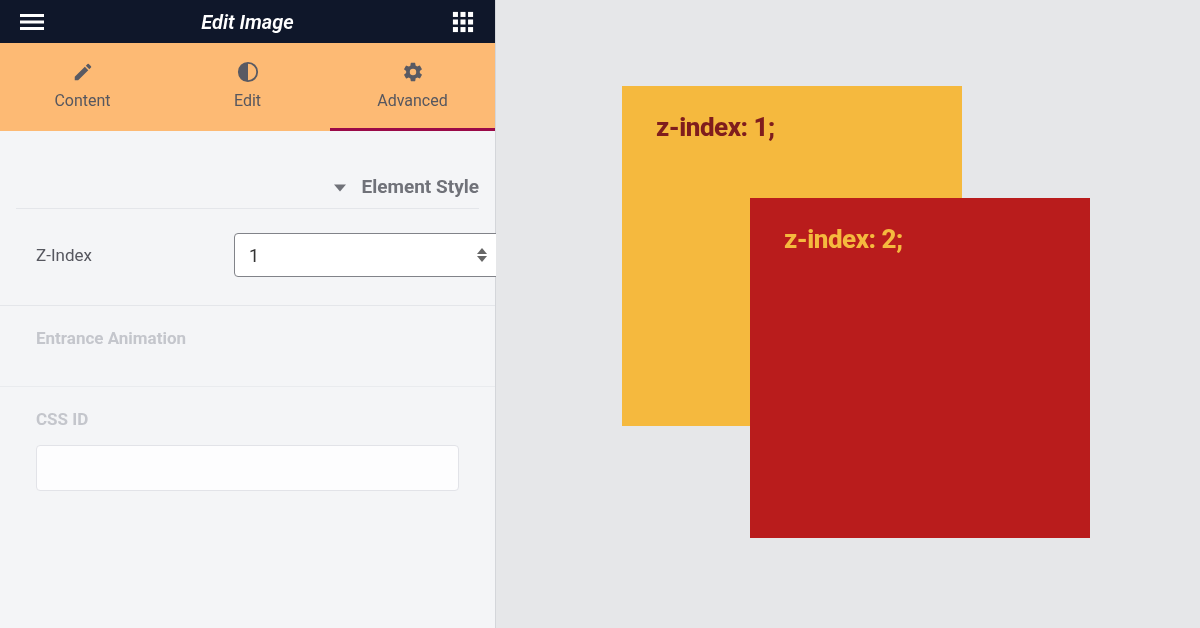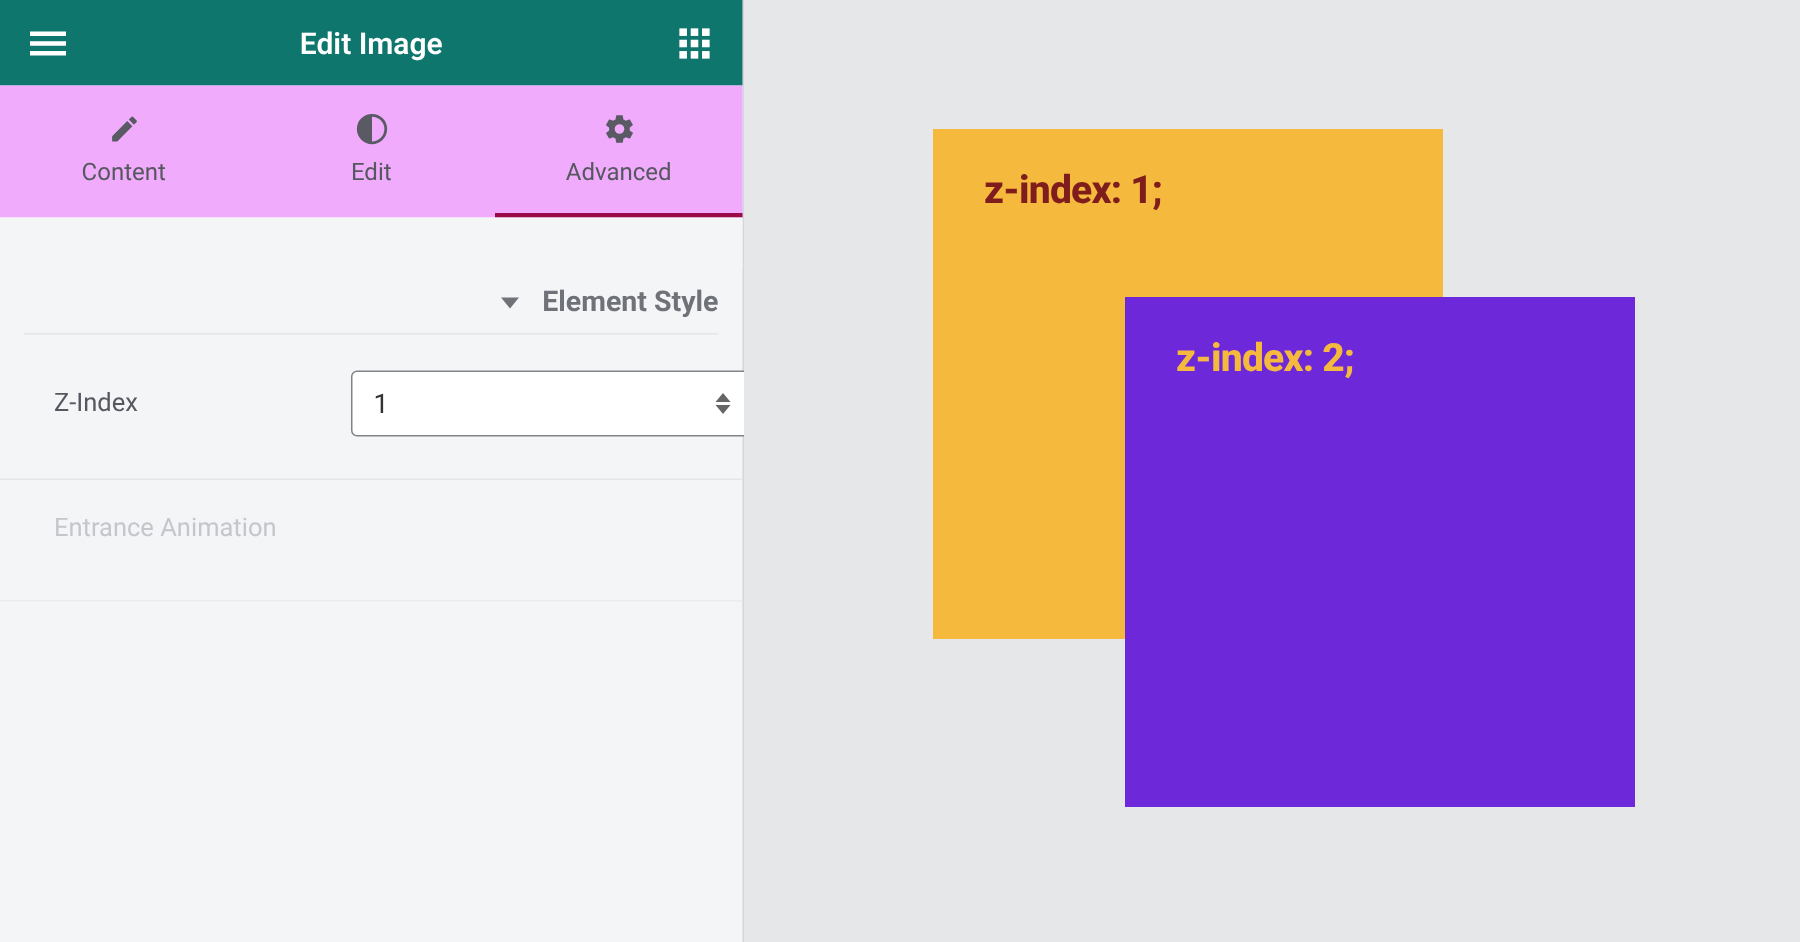--- a/index.html
+++ b/index.html
@@ -1,26 +1,26 @@
 <!DOCTYPE html>
 <html><head>
 <meta charset="utf-8">
 <style>
   * { margin:0; padding:0; box-sizing:border-box; font-family: -apple-system, BlinkMacSystemFont, "Segoe UI", Roboto, Arial, sans-serif; }
   body { width:1200px; height:628px; overflow:hidden; background:#e6e7e9; }
   .app { display:flex; width:1200px; height:628px; }
 
   
   .panel { width:496px; height:100%; background:#f4f5f7; display:flex; flex-direction:column; border-right:1px solid #d4d6da; }
-  .panel-header { height:57px; background:#0f766e; color:#fff; display:flex; align-items:center; justify-content:space-between; padding:0 18px; }
+  .panel-header { height:43px; background:#0f172a; color:#fff; display:flex; align-items:center; justify-content:space-between; padding:0 18px;font-style:italic; }
   .panel-header .title { font-size:20px; font-weight:600; flex:1; text-align:center; }
   .hamburger, .apps-btn { width:28px; height:28px; display:flex; align-items:center; justify-content:center; cursor:pointer; }
   .hamburger svg, .apps-btn svg { fill:#fff; }
 
-  .tabs { display:flex; background:#f0abfc; }
+  .tabs { display:flex; background:#fdba74; }
   .tab { flex:1; height:88px; display:flex; flex-direction:column; align-items:center; justify-content:center; gap:8px; cursor:pointer; color:#6b6d76; border-bottom:3px solid transparent; }
   .tab.active { border-bottom-color:#9a0a48; }
   .tab .tab-icon { width:22px; height:22px; }
   .tab .tab-icon svg { fill:#595a63; width:22px; height:22px; }
   .tab-label { font-size:16px; color:#56575f; }
 
   .section { padding:0 16px; }
   .section-spacer { height:34px; background:#f4f5f7; }
   .section-head { display:flex; align-items:center; gap:14px; height:44px; cursor:pointer; border-bottom:1px solid #e4e6ea;justify-content:flex-end; }
   .section-head .caret { width:14px; }
@@ -30,31 +30,31 @@
   .field-block { padding:24px 36px 28px; border-bottom:1px solid #e4e6ea; }
   .row { display:flex; align-items:center; gap:18px; }
   .field-label { font-size:17px; color:#56575f; flex:0 0 180px; }
   .num-input { flex:1; height:44px; border:1px solid #818389; border-radius:4px; background:#fff; display:flex; align-items:center; padding:0 10px 0 14px; }
   .num-input input { border:none; outline:none; font-size:18px; color:#333; flex:1; background:transparent; }
   .stepper { width:14px; display:flex; flex-direction:column; gap:2px; }
   .stepper div { width:0;height:0;border-left:5px solid transparent;border-right:5px solid transparent; cursor:pointer;}
   .stepper .up { border-bottom:6px solid #666; }
   .stepper .dn { border-top:6px solid #666; }
   .faded-block { padding:22px 36px 22px; border-bottom:1px solid #e9ebee; }
-  .faded-block label { font-size:17px; color:#c4c6cc; display:block; margin-bottom:16px; }
+  .faded-block label { font-size:17px; color:#c4c6cc; display:block; margin-bottom:16px;font-weight:bold; }
   .select-faded { height:46px; border:1px solid #e2e3e8; border-radius:4px; display:flex; align-items:center; justify-content:space-between; padding:0 16px; color:#c9cbd1; font-size:17px; background:#fdfdfe; cursor:pointer;}
   .select-faded .chev { width:0;height:0;border-left:7px solid transparent;border-right:7px solid transparent;border-top:8px solid #c9cbd1; }
 
   .text-input-faded { height:46px; border:1px solid #e2e3e8; border-radius:4px; background:#fdfdfe; }
 
   
   .canvas { flex:1; position:relative; background:#e6e7e9; }
   .box { position:absolute; font-weight:800; }
   .box1 { left:126px; top:86px; width:340px; height:340px; background:#f5b93e; color:#7f1d1d; z-index:1; }
-  .box2 { left:254px; top:198px; width:340px; height:340px; background:#6d28d9; color:#f5b93e; z-index:2; }
+  .box2 { left:254px; top:198px; width:340px; height:340px; background:#b91c1c; color:#f5b93e; z-index:2; }
   .box .lbl { padding:26px 34px; font-size:26px; letter-spacing:-.5px; }
 </style>
 </head>
 <body>
 
 <div class="app">
 
   <div class="panel">
     <div class="panel-header">
       <div class="hamburger">
@@ -131,20 +131,24 @@
             <div class="dn"></div>
           </div>
         </div>
       </div>
     </div>
 
     <div class="faded-block">
       <label>Entrance Animation</label>
     </div>
 
+    <div class="faded-block" style="border-bottom:none;">
+      <label>CSS ID</label>
+      <div class="text-input-faded"></div>
+    </div>
   </div>
 
   <div class="canvas">
     <div class="box box1">
       <div class="lbl">z-index: 1;</div>
     </div>
     <div class="box box2">
       <div class="lbl">z-index: 2;</div>
     </div>
   </div>

